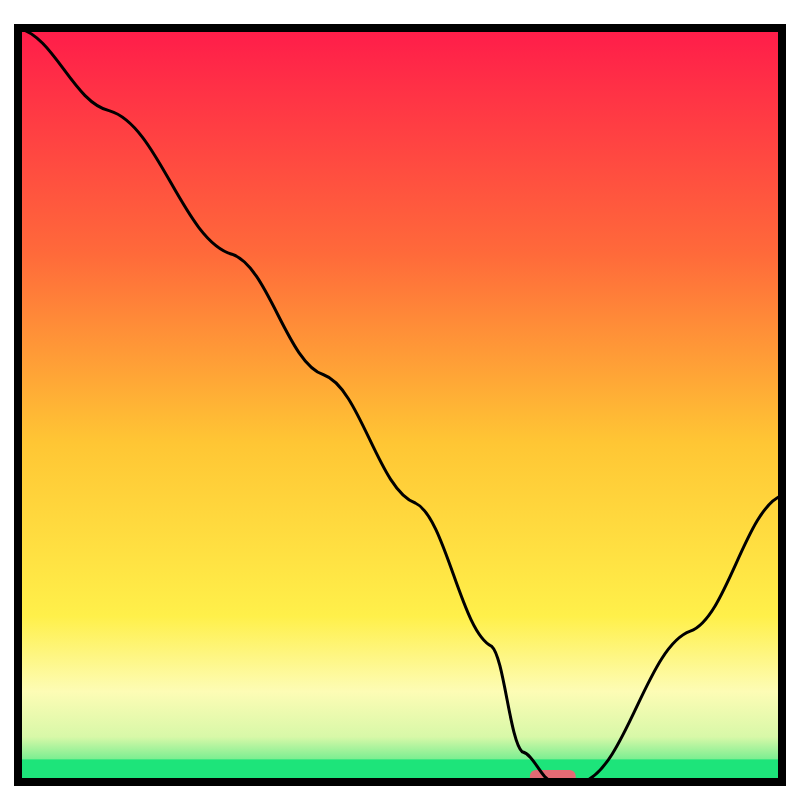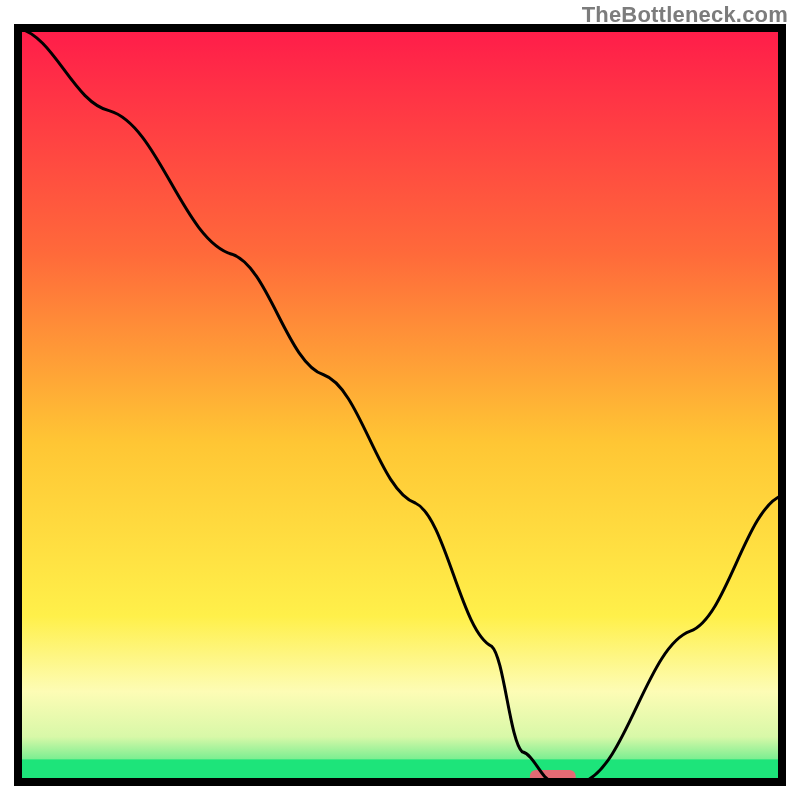--- a/index.html
+++ b/index.html
@@ -26,21 +26,20 @@
   }
   svg {
     display: block;
   }
 </style>
 </head>
 <body>
 
 <div class="stage">
 
-  <div class="watermark">TheBottleneck.com</div>
 
   <svg id="chart-svg" width="800" height="800" viewBox="0 0 800 800">
     <defs>
       <linearGradient id="bg-grad" x1="0" y1="0" x2="0" y2="1">
           <stop offset="0.0%" stop-color="#ff1c4a"></stop>
           <stop offset="30.0%" stop-color="#ff6a3a"></stop>
           <stop offset="55.0%" stop-color="#ffc634"></stop>
           <stop offset="78.0%" stop-color="#fff04a"></stop>
           <stop offset="88.0%" stop-color="#fdfcb5"></stop>
           <stop offset="94.0%" stop-color="#d8f8a8"></stop>

